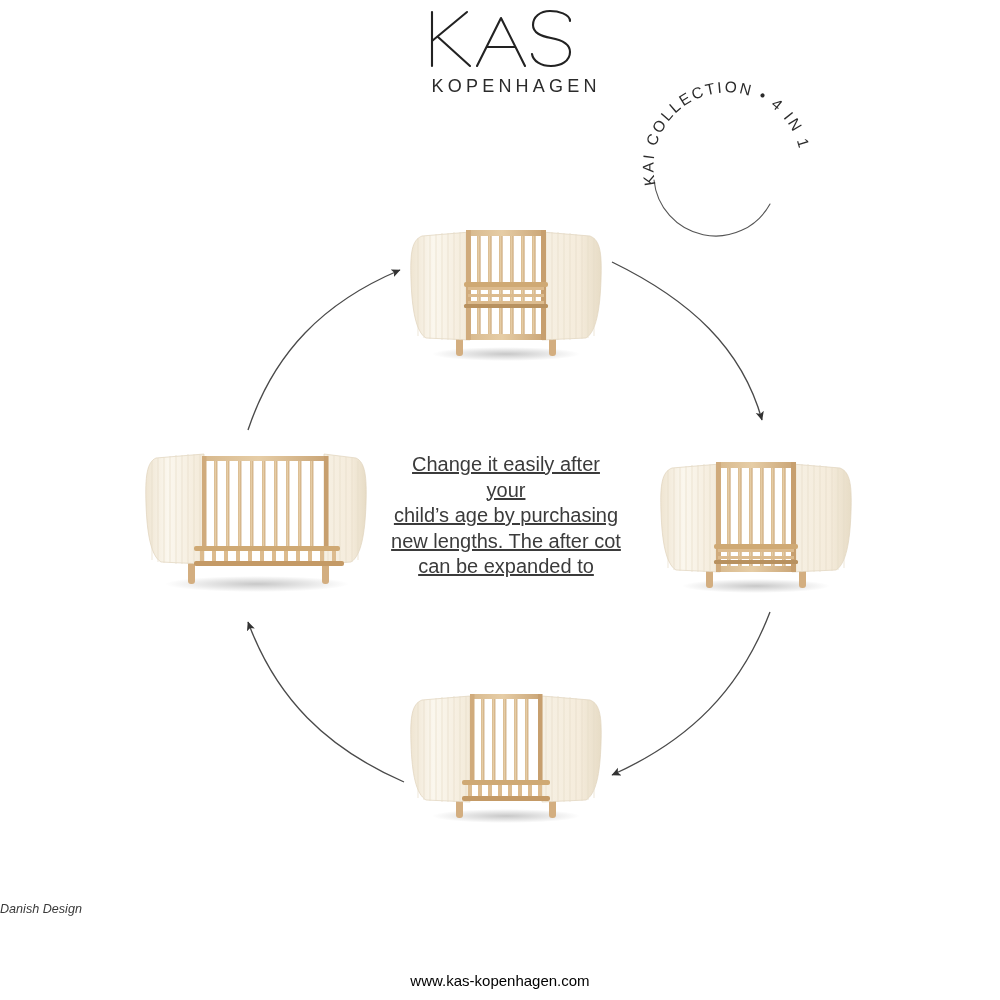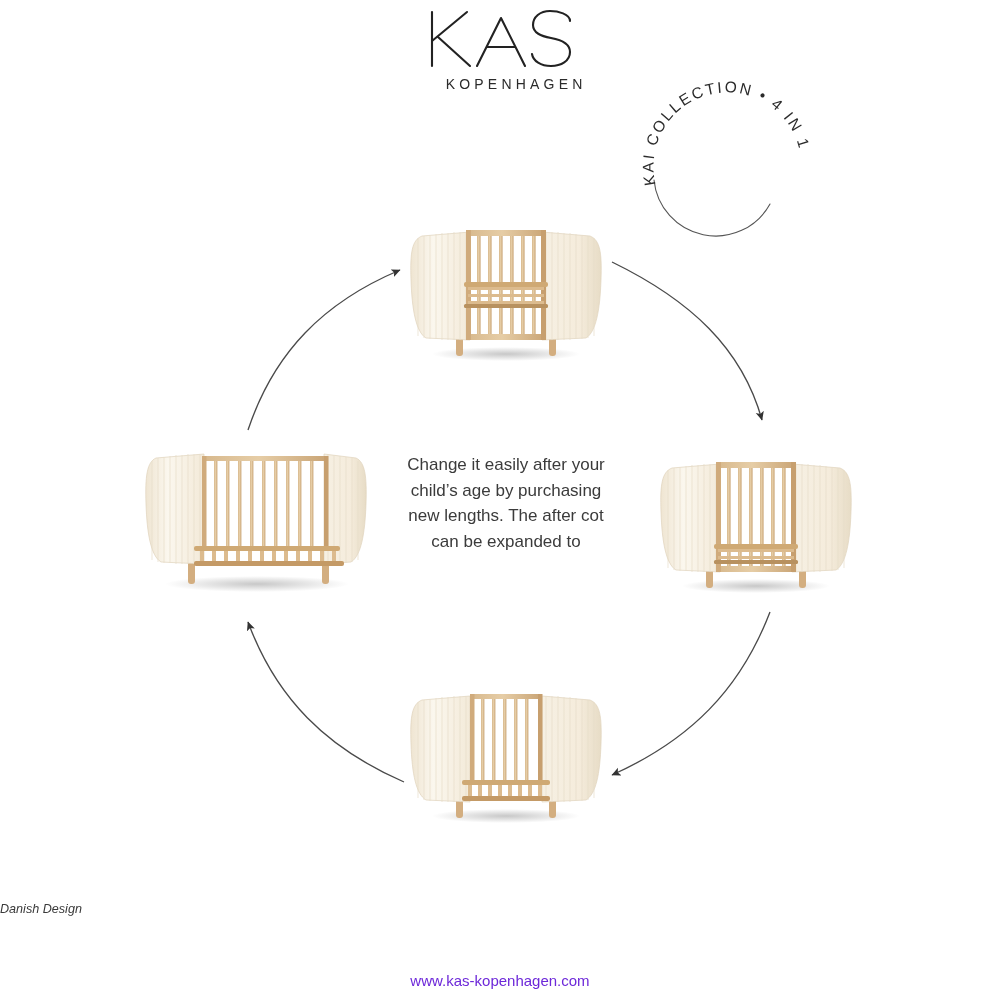--- a/index.html
+++ b/index.html
@@ -29,21 +29,21 @@
     text-align: center;
   }
   #brand-mark {
     display: block;
     margin: 0 auto;
   }
   #brand-sub {
     display: block;
     margin: 6px auto 0 auto;
     font-family: "Liberation Sans", sans-serif;
-    font-size: 14px;
+    font-size: 18px;
     letter-spacing: 4.2px;
     color: #2b2b2b;
     text-indent: 4.2px;
     font-weight: 400;
     padding-left: 28px;
   }
 
   
   #badge {
     position: absolute;
@@ -64,23 +64,24 @@
   }
 
   
   #center-copy {
     position: absolute;
     left: 390px;
     top: 452px;
     width: 232px;
     text-align: center;
     font-family: "Liberation Sans", sans-serif;
-    font-size: 17px;
+    font-size: 20px;
     line-height: 25.5px;
     color: #3b3b3b;
+    text-decoration: underline;
   }
 
   
   #footer-tagline {
     position: absolute;
     left: 0;
     top: 900px;
     width: 1000px;
     text-align: left;
     font-family: "Liberation Sans", sans-serif;
@@ -90,21 +91,21 @@
     color: #3a3a3a;
   }
   #footer-url {
     position: absolute;
     left: 0;
     top: 972px;
     width: 1000px;
     text-align: center;
     font-family: "Liberation Sans", sans-serif;
     font-size: 15px;
-    color: #6d28d9;
+    color: #000000;
   }
 
   
   .crib {
     position: absolute;
   }
   .crib svg { display: block; }
 </style>
 </head>
 <body>

